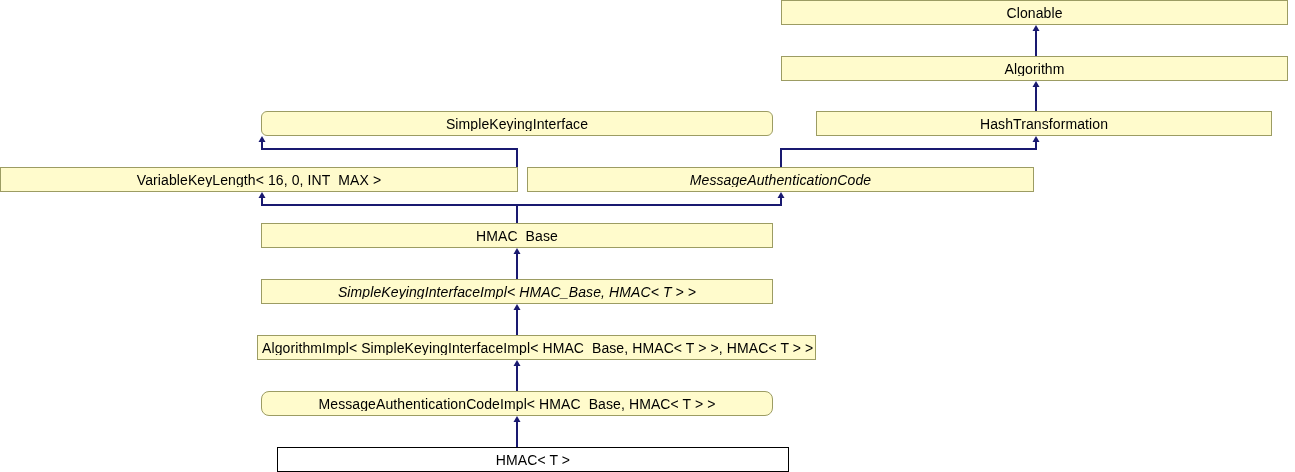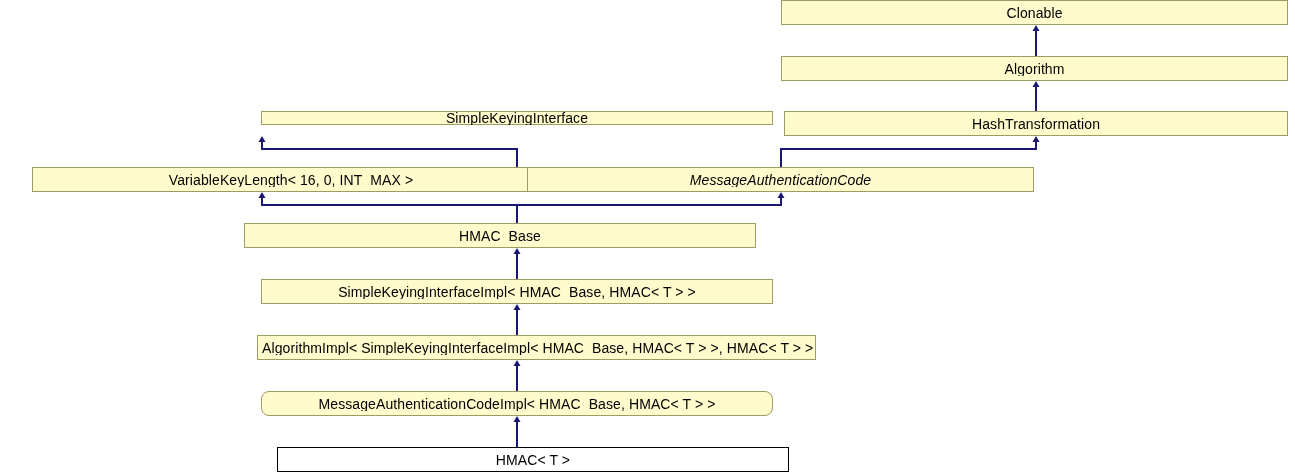--- a/index.html
+++ b/index.html
@@ -87,36 +87,36 @@
       <path d="M 517 447 L 517 422" class="edge-line"></path>
       <polygon points="513.5,422 520.5,422 517,416" class="arrow-head"></polygon>
     </svg>
   <div id="nodes-layer">
       <div class="node" style="left: 781px; top: 0px; width: 507px; height: 25px;">
         <span class="label">Clonable</span>
       </div>
       <div class="node" style="left: 781px; top: 56px; width: 507px; height: 25px;">
         <span class="label">Algorithm</span>
       </div>
-      <div class="node" style="left: 261px; top: 111px; width: 512px; height: 14px;">
+      <div class="node" style="left: 261px; top: 111px; width: 512px; height: 25px; border-radius: 6px;">
         <span class="label">SimpleKeyingInterface</span>
       </div>
-      <div class="node" style="left: 784px; top: 111px; width: 504px; height: 25px;">
+      <div class="node" style="left: 816px; top: 111px; width: 456px; height: 25px;">
         <span class="label">HashTransformation</span>
       </div>
-      <div class="node" style="left: 0px; top: 167px; width: 518px; height: 25px; margin-left: 32px;">
+      <div class="node" style="left: 0px; top: 167px; width: 518px; height: 25px;">
         <span class="label">VariableKeyLength&lt; 16, 0, INT_MAX &gt;</span>
       </div>
       <div class="node" style="left: 527px; top: 167px; width: 507px; height: 25px; font-style: italic;">
         <span class="label">MessageAuthenticationCode</span>
       </div>
-      <div class="node" style="left: 244px; top: 223px; width: 512px; height: 25px;">
+      <div class="node" style="left: 261px; top: 223px; width: 512px; height: 25px;">
         <span class="label">HMAC_Base</span>
       </div>
-      <div class="node" style="left: 261px; top: 279px; width: 512px; height: 25px;">
+      <div class="node" style="left: 261px; top: 279px; width: 512px; height: 25px; font-style: italic;">
         <span class="label">SimpleKeyingInterfaceImpl&lt; HMAC_Base, HMAC&lt; T &gt; &gt;</span>
       </div>
       <div class="node" style="left: 257px; top: 335px; width: 559px; height: 25px;">
         <span class="label">AlgorithmImpl&lt; SimpleKeyingInterfaceImpl&lt; HMAC_Base, HMAC&lt; T &gt; &gt;, HMAC&lt; T &gt; &gt;</span>
       </div>
       <div class="node" style="left: 261px; top: 391px; width: 512px; height: 25px; border-radius: 8px;">
         <span class="label">MessageAuthenticationCodeImpl&lt; HMAC_Base, HMAC&lt; T &gt; &gt;</span>
       </div>
       <div class="node current" style="left: 261px; top: 447px; width: 512px; height: 25px;">
         <span class="label">HMAC&lt; T &gt;</span>

